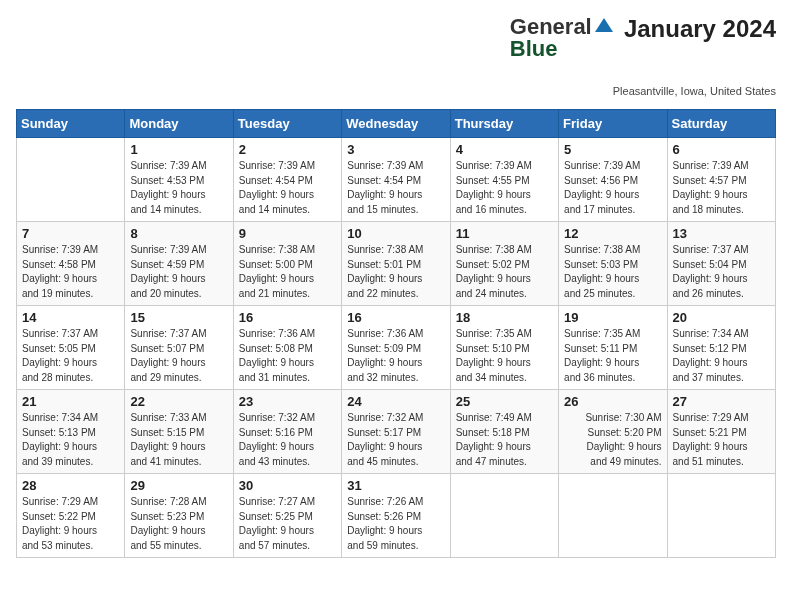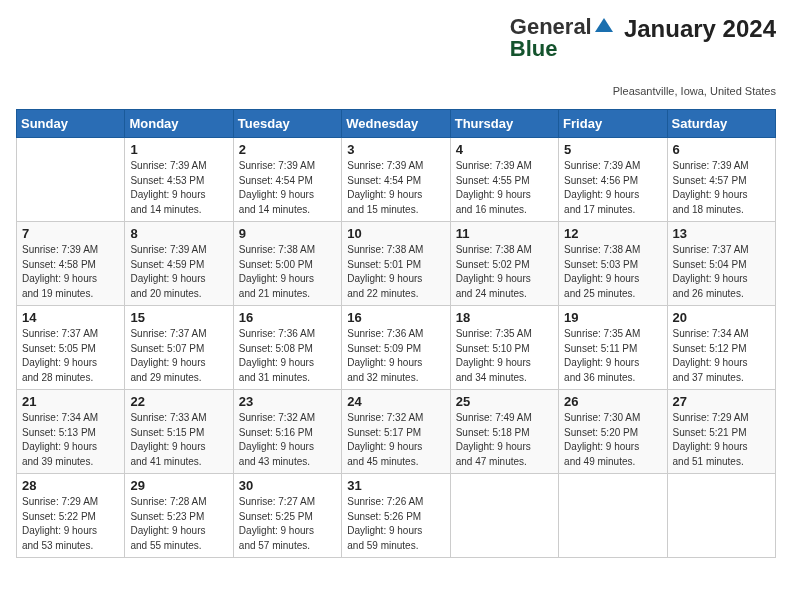--- a/index.html
+++ b/index.html
@@ -301,21 +301,21 @@
         </td>
         <td>
           <span class="day-number">25</span>
           <div class="day-info" style="white-space: pre-line;">Sunrise: 7:49 AM
 Sunset: 5:18 PM
 Daylight: 9 hours
 and 47 minutes.</div>
         </td>
         <td>
           <span class="day-number">26</span>
-          <div class="day-info" style="white-space: pre-line;">Sunrise: 7:30 AM
+          <div class="day-info" style="white-space: pre-line; text-align: right;">Sunrise: 7:30 AM
 Sunset: 5:20 PM
 Daylight: 9 hours
 and 49 minutes.</div>
         </td>
         <td>
           <span class="day-number">27</span>
           <div class="day-info" style="white-space: pre-line;">Sunrise: 7:29 AM
 Sunset: 5:21 PM
 Daylight: 9 hours
 and 51 minutes.</div>

